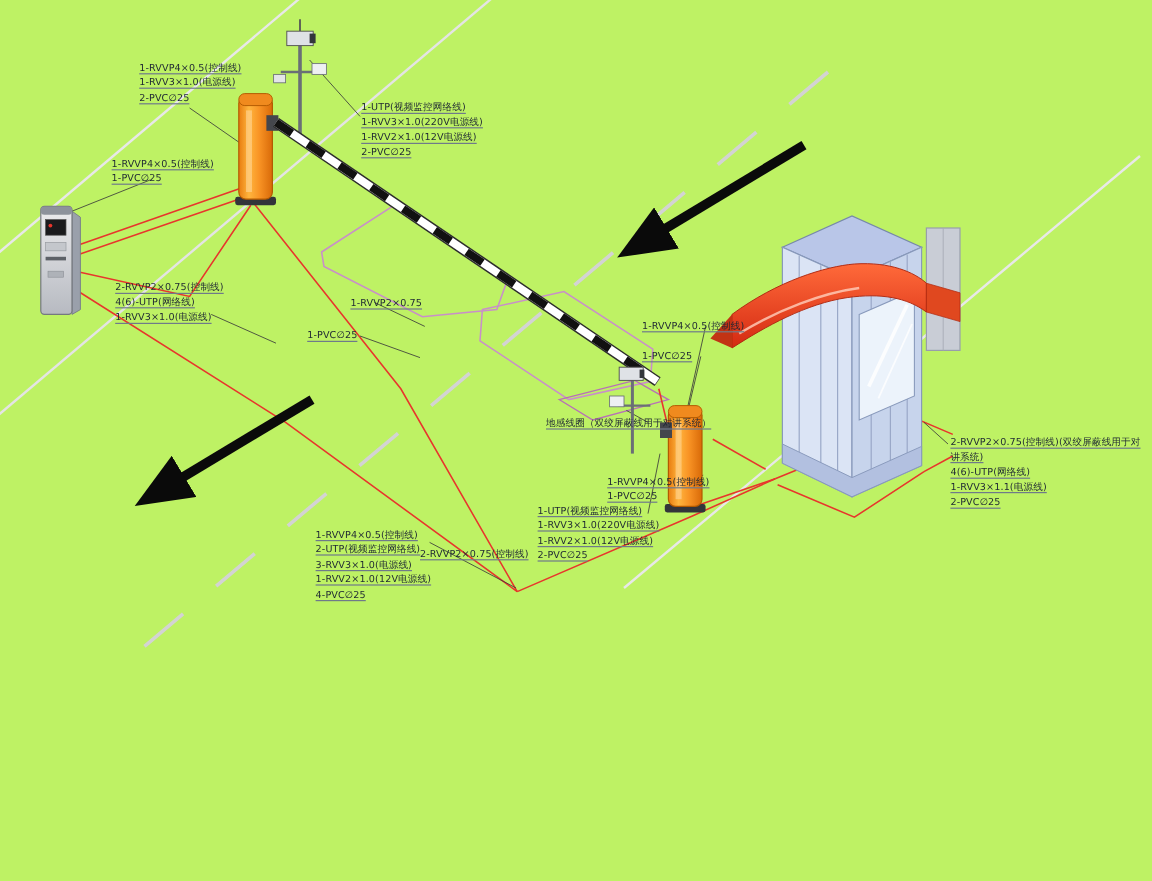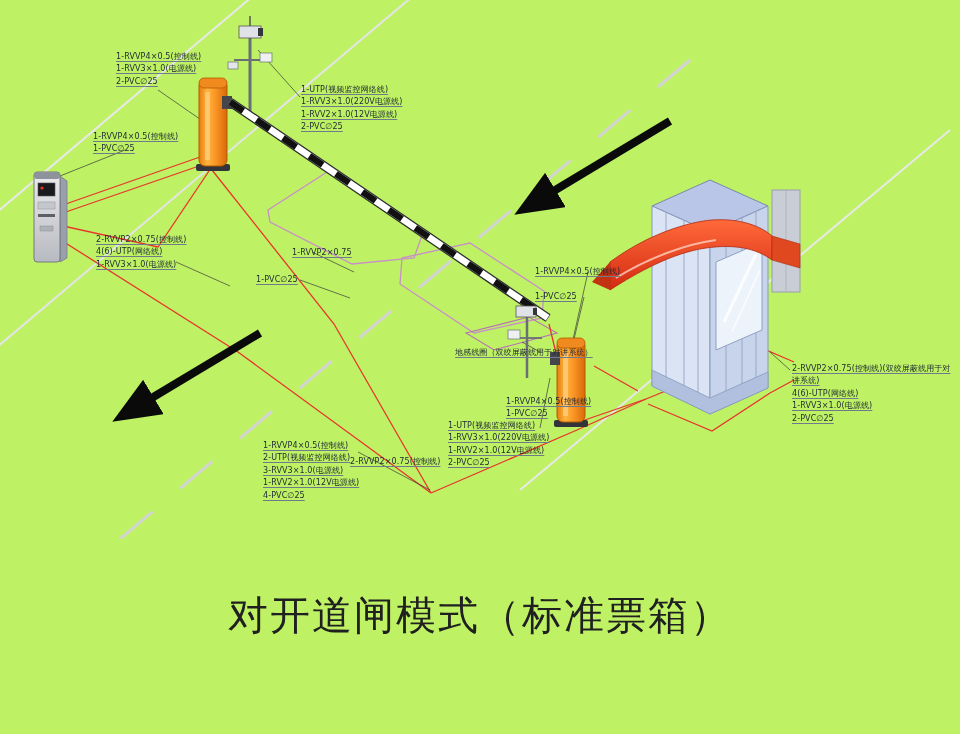--- a/index.html
+++ b/index.html
@@ -209,18 +209,17 @@
 1-RVV2×1.0(12V电源线)
 2-PVC∅25</div>
   <div class="lbl" style="left:263px; top:440px;">1-RVVP4×0.5(控制线)
 2-UTP(视频监控网络线)
 3-RVV3×1.0(电源线)
 1-RVV2×1.0(12V电源线)
 4-PVC∅25</div>
   <div class="lbl" style="left:350px; top:456px;">2-RVVP2×0.75(控制线)</div>
   <div class="lbl wide" style="left:792px; top:363px;">2-RVVP2×0.75(控制线)(双绞屏蔽线用于对讲系统)
 4(6)-UTP(网络线)
-1-RVV3×1.0(电源线)
-2-PVC∅25</div>
-
-  <div class="title">对开道闸模式（标准票箱）</div>
+1-RVV3×1.1(电源线)
+2-PVC∅25</div>
+
 
 </div>
 
 </body></html>

